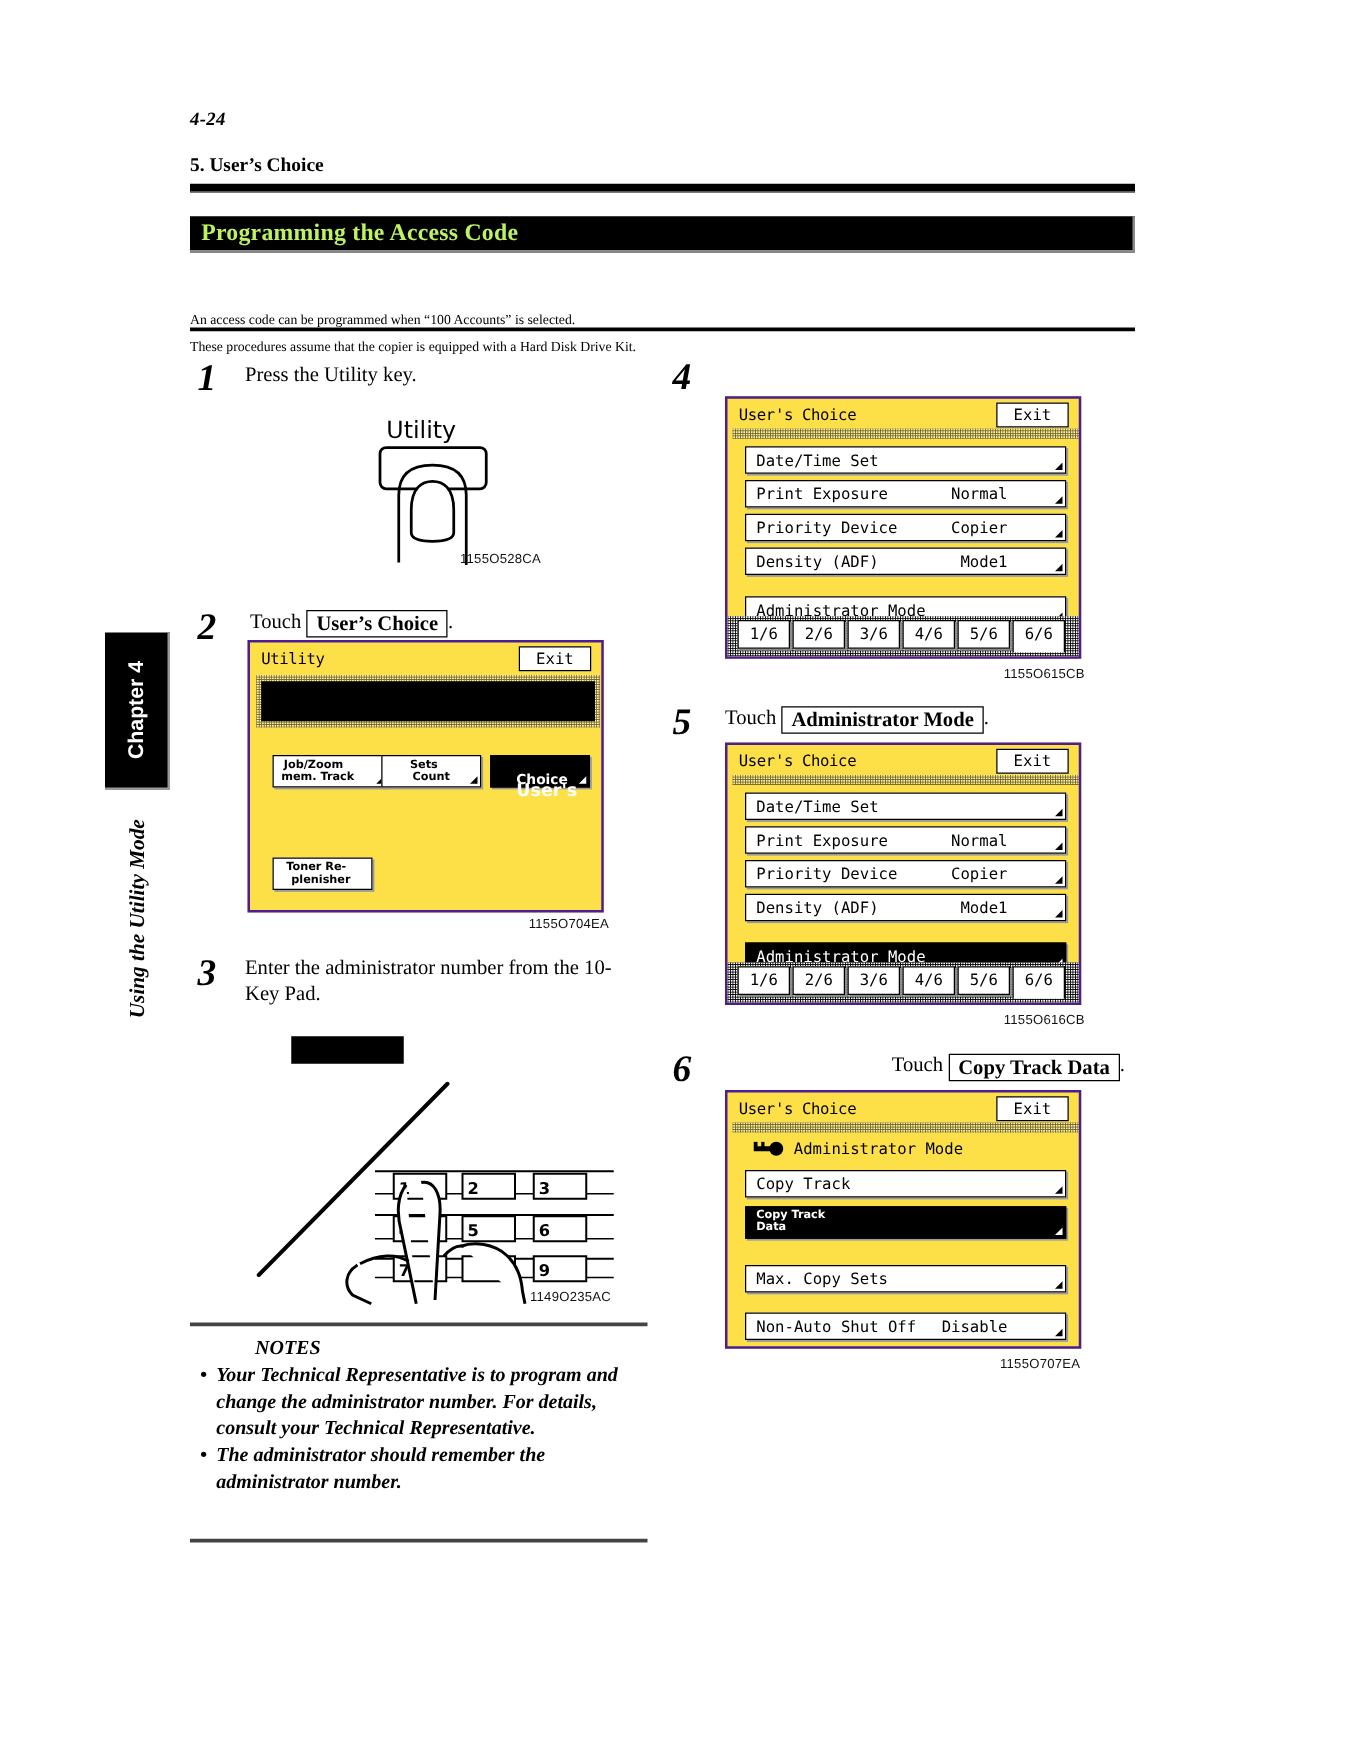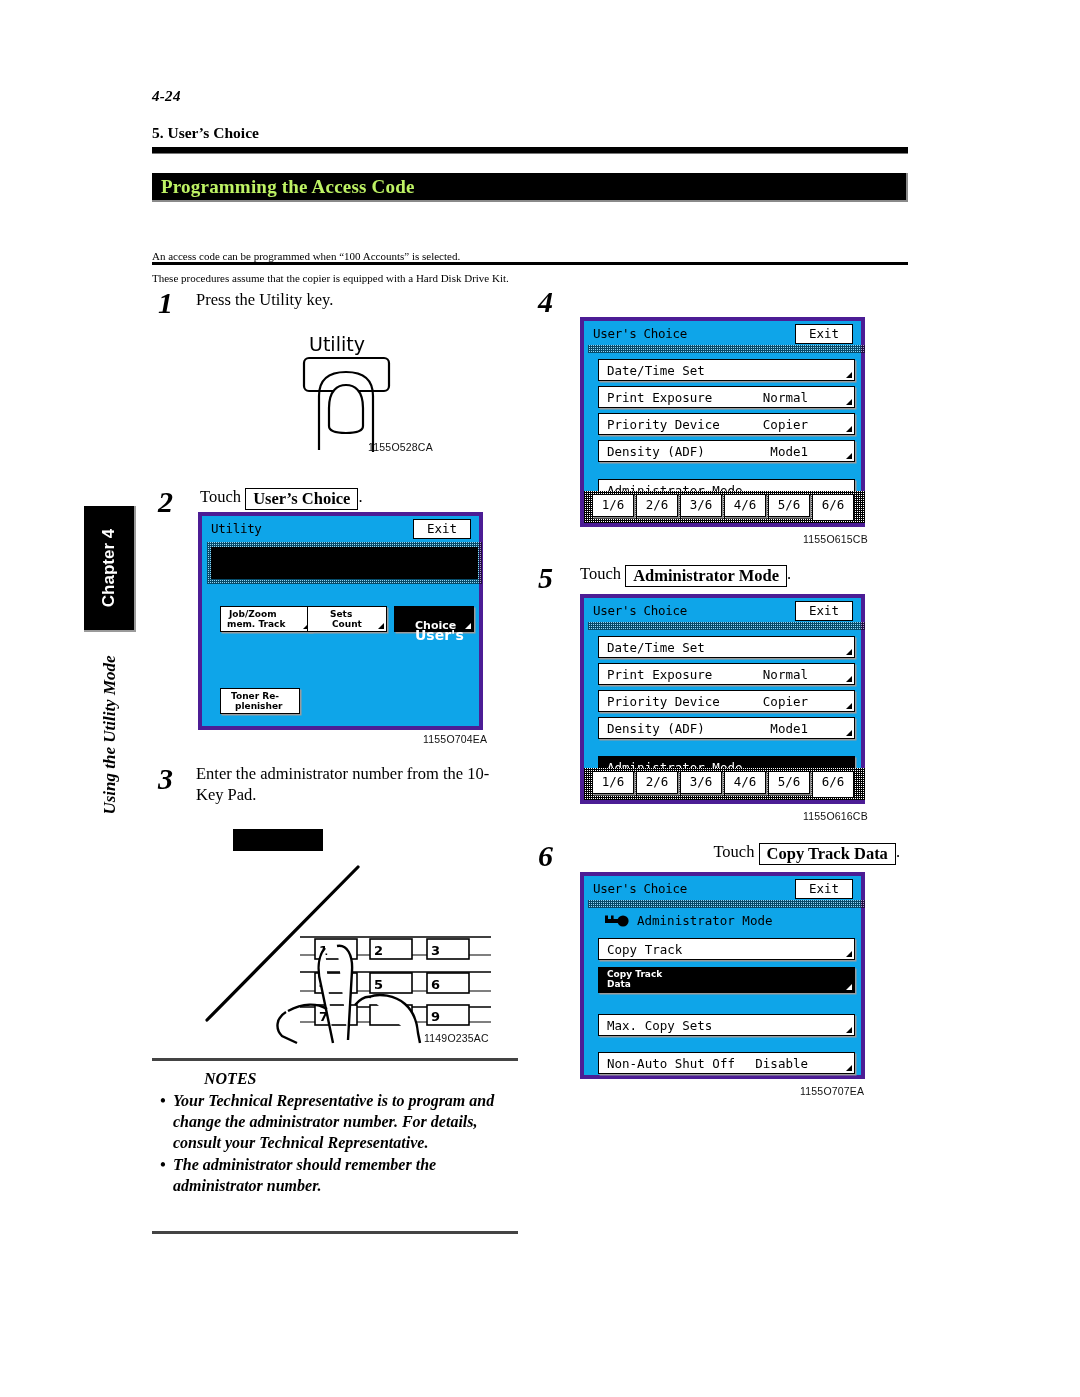--- a/index.html
+++ b/index.html
@@ -92,22 +92,22 @@
     padding:0px 7px 1px 7px;
     font-weight:bold;
     font-family:"Liberation Serif", serif;
     line-height:19px;
     vertical-align:-2px;
   }
 
   
   .lcd {
     position:absolute;
-    background:#0ea5e9;
-    border:4px solid #4c1d95;
+    background:#fde047;
+    border:2px solid #4c1d95;
     font-family:"DejaVu Sans Mono", monospace;
   }
   .lcd-title {
     position:absolute; left:9px; top:5px;
     font-family:"DejaVu Sans Mono", monospace;
     font-size:12.5px; letter-spacing:-0.3px;
   }
   .lcd-exit {
     position:absolute; right:8px; top:3px;
     border:1.6px solid #000; background:#fff;

